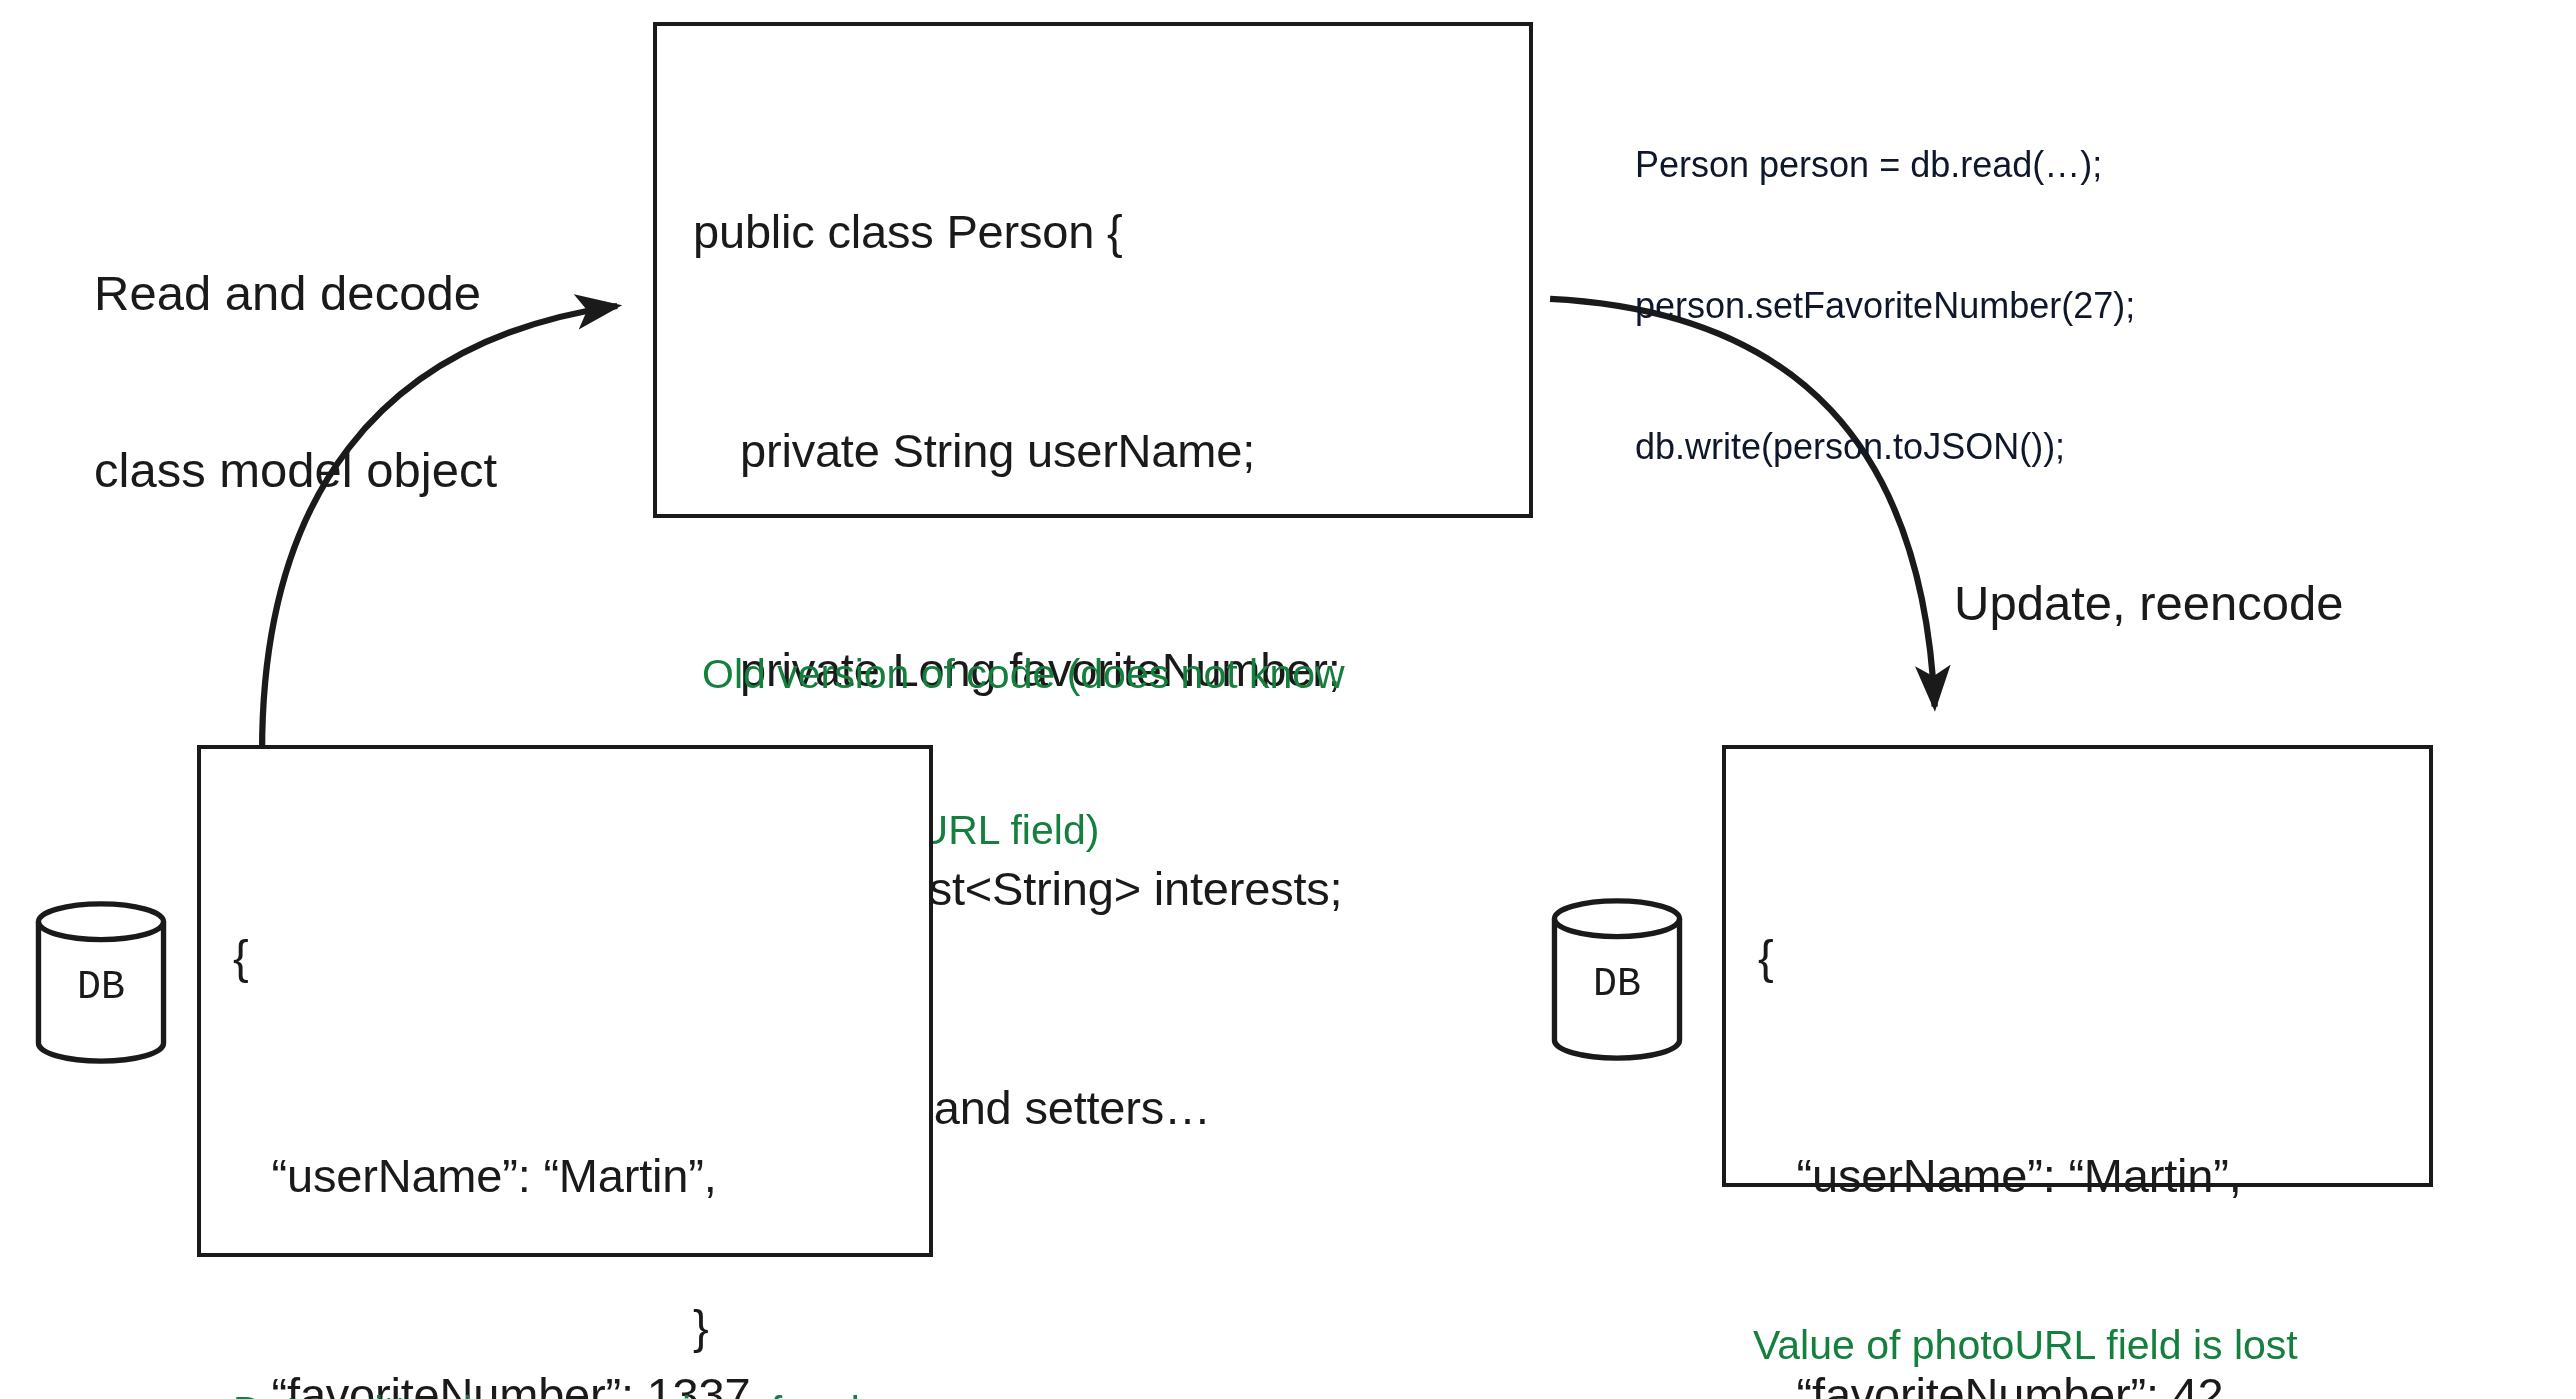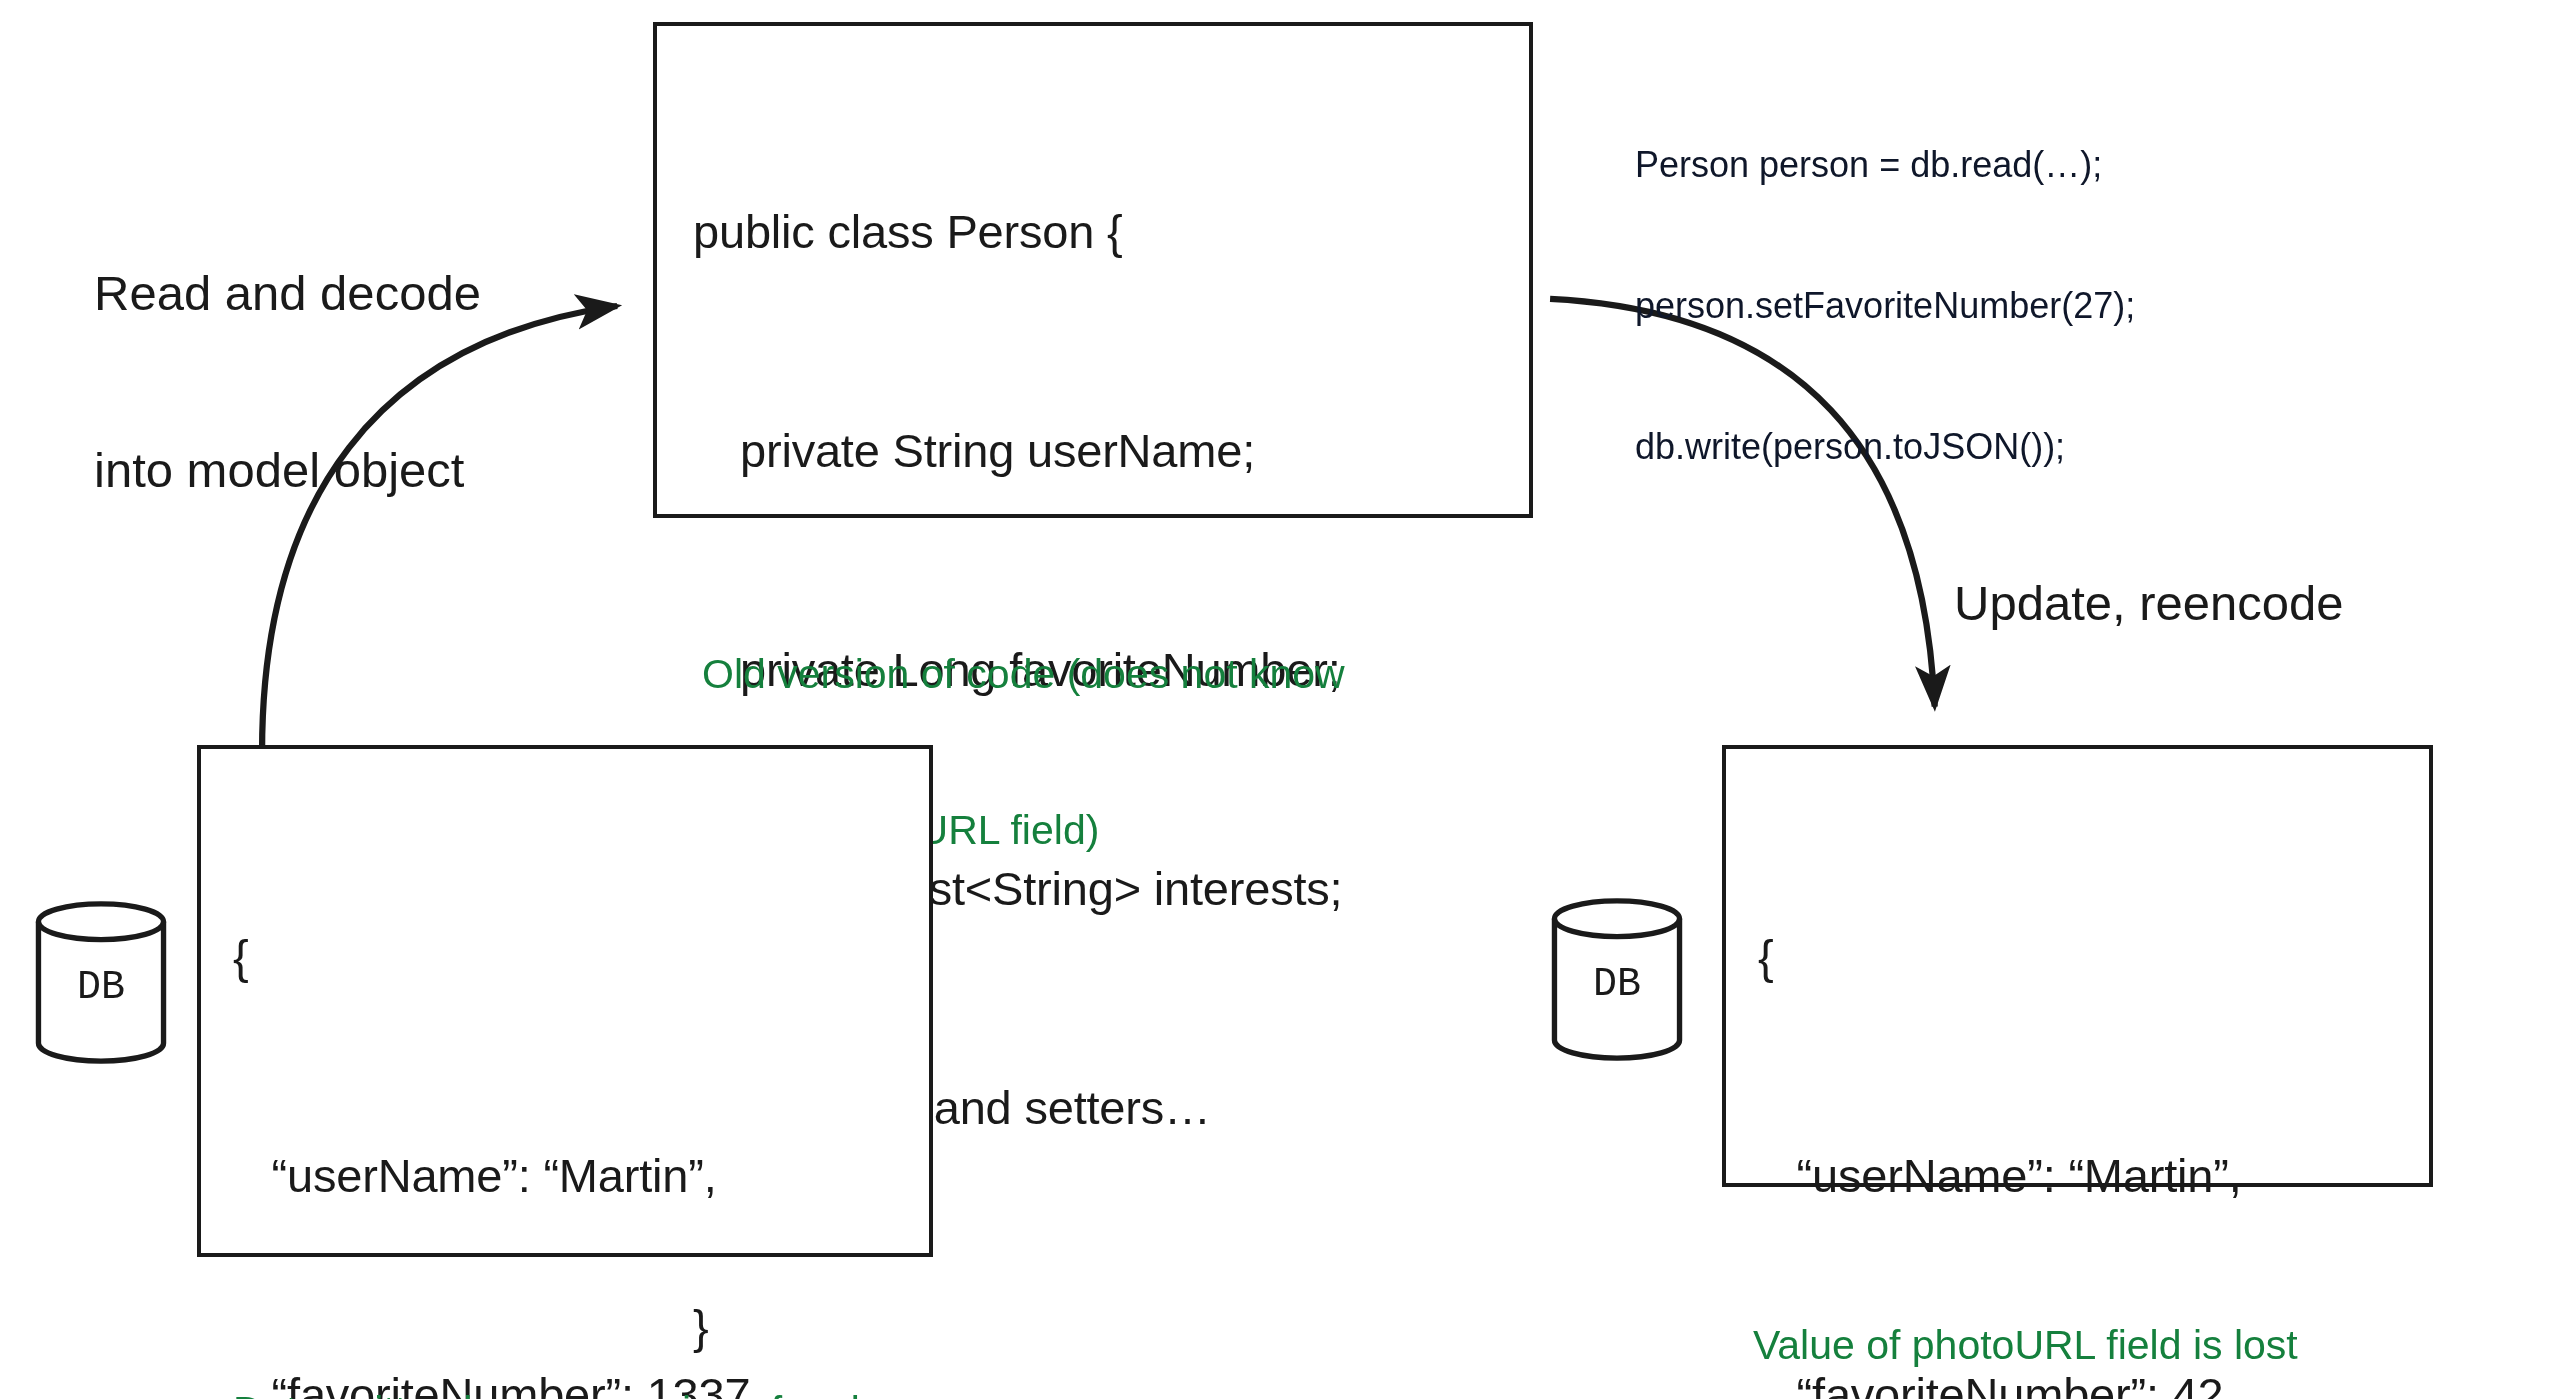--- a/index.html
+++ b/index.html
@@ -136,21 +136,21 @@
       <marker id="ah" markerWidth="9" markerHeight="9" refX="6.6" refY="3.1" orient="auto" markerUnits="strokeWidth">
         <path d="M0,0.25 L7.4,3.1 L0,5.95 L1.75,3.1 Z" fill="#1a1a1a"></path>
       </marker>
     </defs>
     <path d="M 293,840 C 293,560 420,380 690,342" fill="none" stroke="#1a1a1a" stroke-width="7" stroke-linecap="butt" marker-end="url(#ah)"></path>
     <path d="M 1733,334 C 2010,348 2150,500 2163,790" fill="none" stroke="#1a1a1a" stroke-width="7" stroke-linecap="butt" marker-end="url(#ah)"></path>
   </svg>
 
   <div class="label" id="label-read">
     <span class="ln">Read and decode</span>
-    <span class="ln">into model object</span>
+    <span class="ln">class model object</span>
   </div>
 
   <div class="box" id="code-box">
     <div class="code-lines">
       <span class="ln">public class Person {</span>
       <span class="ln indent1">private String userName;</span>
       <span class="ln indent1">private Long favoriteNumber;</span>
       <span class="ln indent1">private List&lt;String&gt; interests;</span>
       <span class="ln indent1">// getters and setters…</span>
       <span class="ln">}</span>

